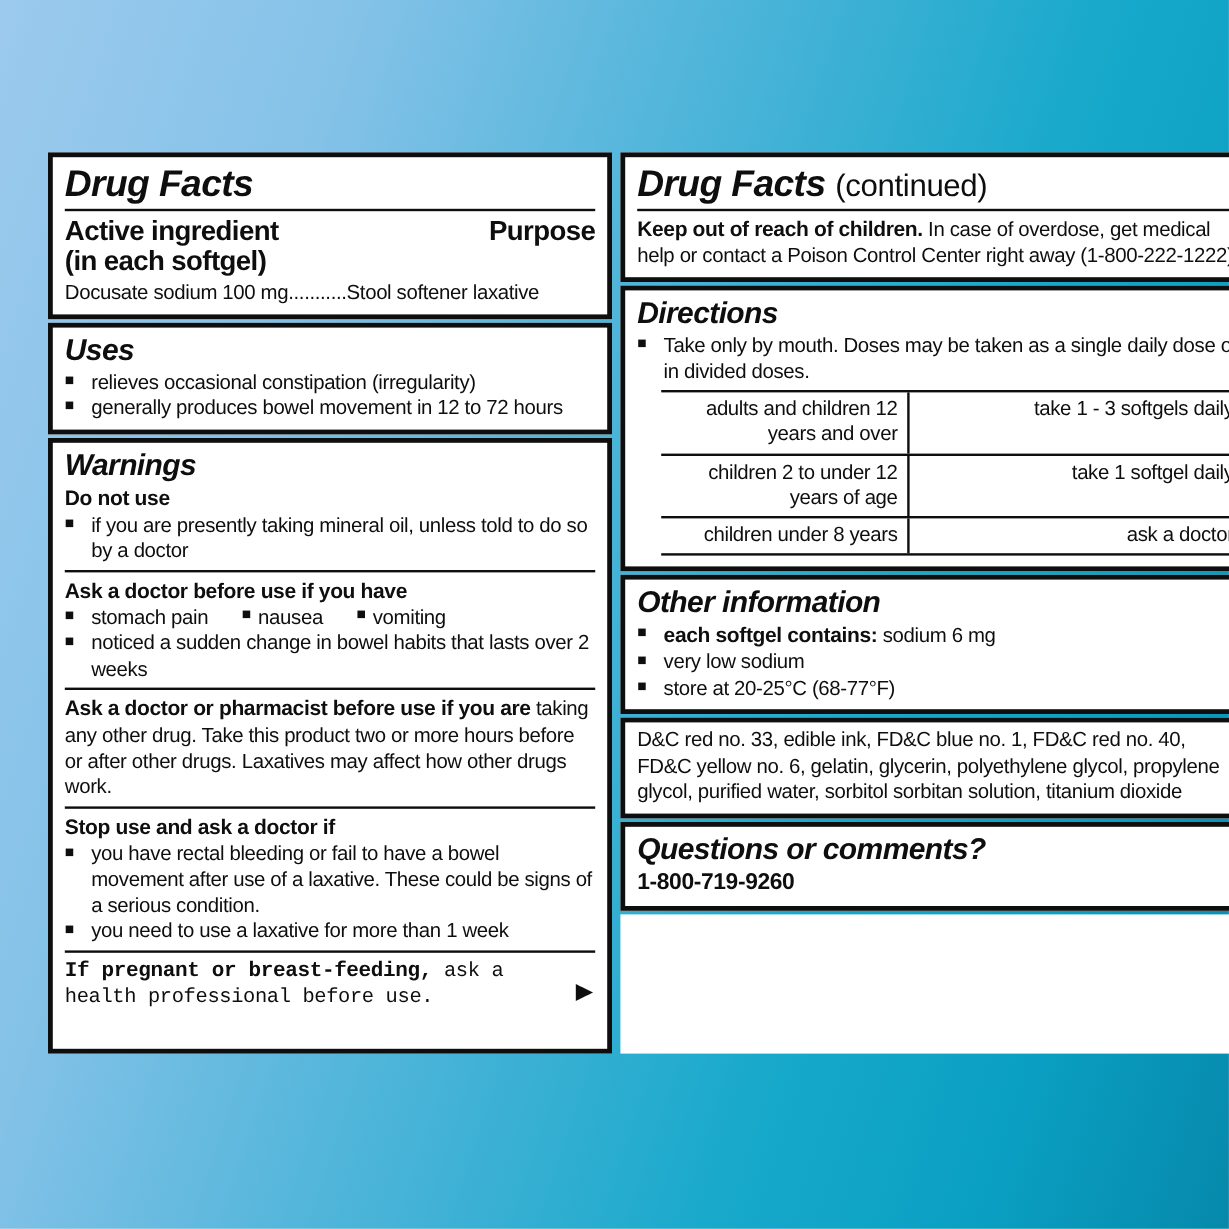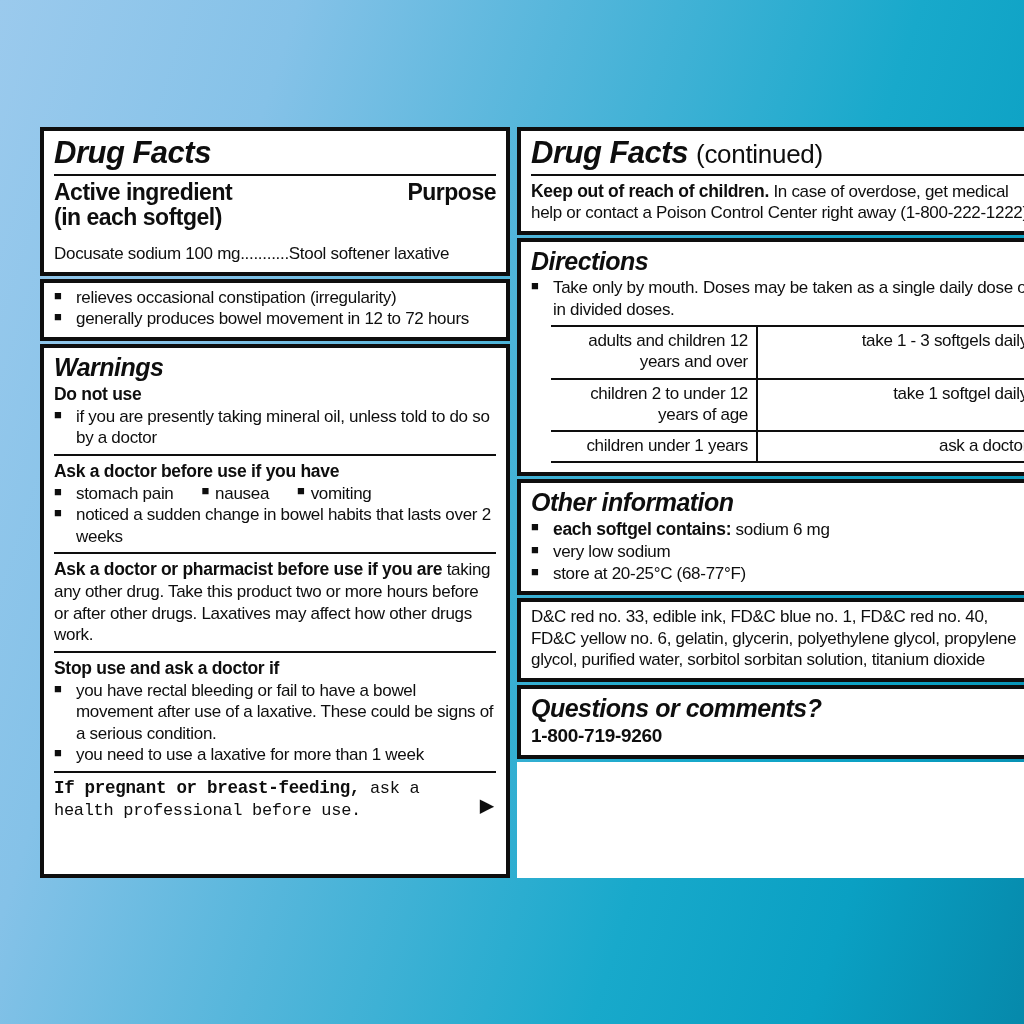--- a/index.html
+++ b/index.html
@@ -37,21 +37,21 @@
   .divider { border-top:2px solid #0e0e0e; margin:5px 0 4px 0; }
   .symptoms { display:flex; gap:6px; }
   .symptoms .sym { margin-right:22px; }
   .pregnant-wrap { position:relative; padding-right:30px;font-family:Liberation Mono, monospace; }
   .arrow { position:absolute; right:2px; bottom:2px; font-size:24px; line-height:1; }
   .dose-table { margin:5px 0 2px 20px; border-top:2px solid #0e0e0e; }
   .dose-row { display:grid; grid-template-columns:205px 1fr; border-bottom:2px solid #0e0e0e; }
   .dose-cell { font-size:17px; line-height:1.25; padding:3px 8px 5px 8px;text-align:right; }
   .dose-cell.dose { border-left:2px solid #0e0e0e; }
   .phone { font-size:19px; font-weight:bold; line-height:1.25; }
-  .mt2 { margin-top:12px; }
+  .mt2 { margin-top:2px; }
 </style>
 </head>
 <body>
 
 <div class="panel">
 
   <div class="col col-left">
 
     <div class="box">
       <div class="df-title">Drug Facts</div>
@@ -60,20 +60,21 @@
         <div>
           <div class="ai-head">Active ingredient</div>
           <div class="ai-head">(in each softgel)</div>
         </div>
         <div class="ai-head">Purpose</div>
       </div>
       <div class="body-text mt2">Docusate sodium 100 mg...........Stool softener laxative</div>
     </div>
 
     <div class="box">
+      <div class="sec-head">Uses</div>
       <div class="bullet body-text">
         <span class="mark">■</span>
         <span>relieves occasional constipation (irregularity)</span>
       </div>
       <div class="bullet body-text">
         <span class="mark">■</span>
         <span>generally produces bowel movement in 12 to 72 hours</span>
       </div>
     </div>
 
@@ -153,21 +154,21 @@
       <div class="dose-table">
         <div class="dose-row">
           <div class="dose-cell">adults and children 12 years and over</div>
           <div class="dose-cell dose">take 1 - 3 softgels daily</div>
         </div>
         <div class="dose-row">
           <div class="dose-cell">children 2 to under 12 years of age</div>
           <div class="dose-cell dose">take 1 softgel daily</div>
         </div>
         <div class="dose-row">
-          <div class="dose-cell">children under 1 years</div>
+          <div class="dose-cell">children under 8 years</div>
           <div class="dose-cell dose">ask a doctor</div>
         </div>
       </div>
     </div>
 
     <div class="box">
       <div class="sec-head">Other information</div>
       <div class="bullet body-text">
         <span class="mark">■</span>
         <span><b class="bold-head">each softgel contains:</b> <span>sodium 6 mg</span></span>

